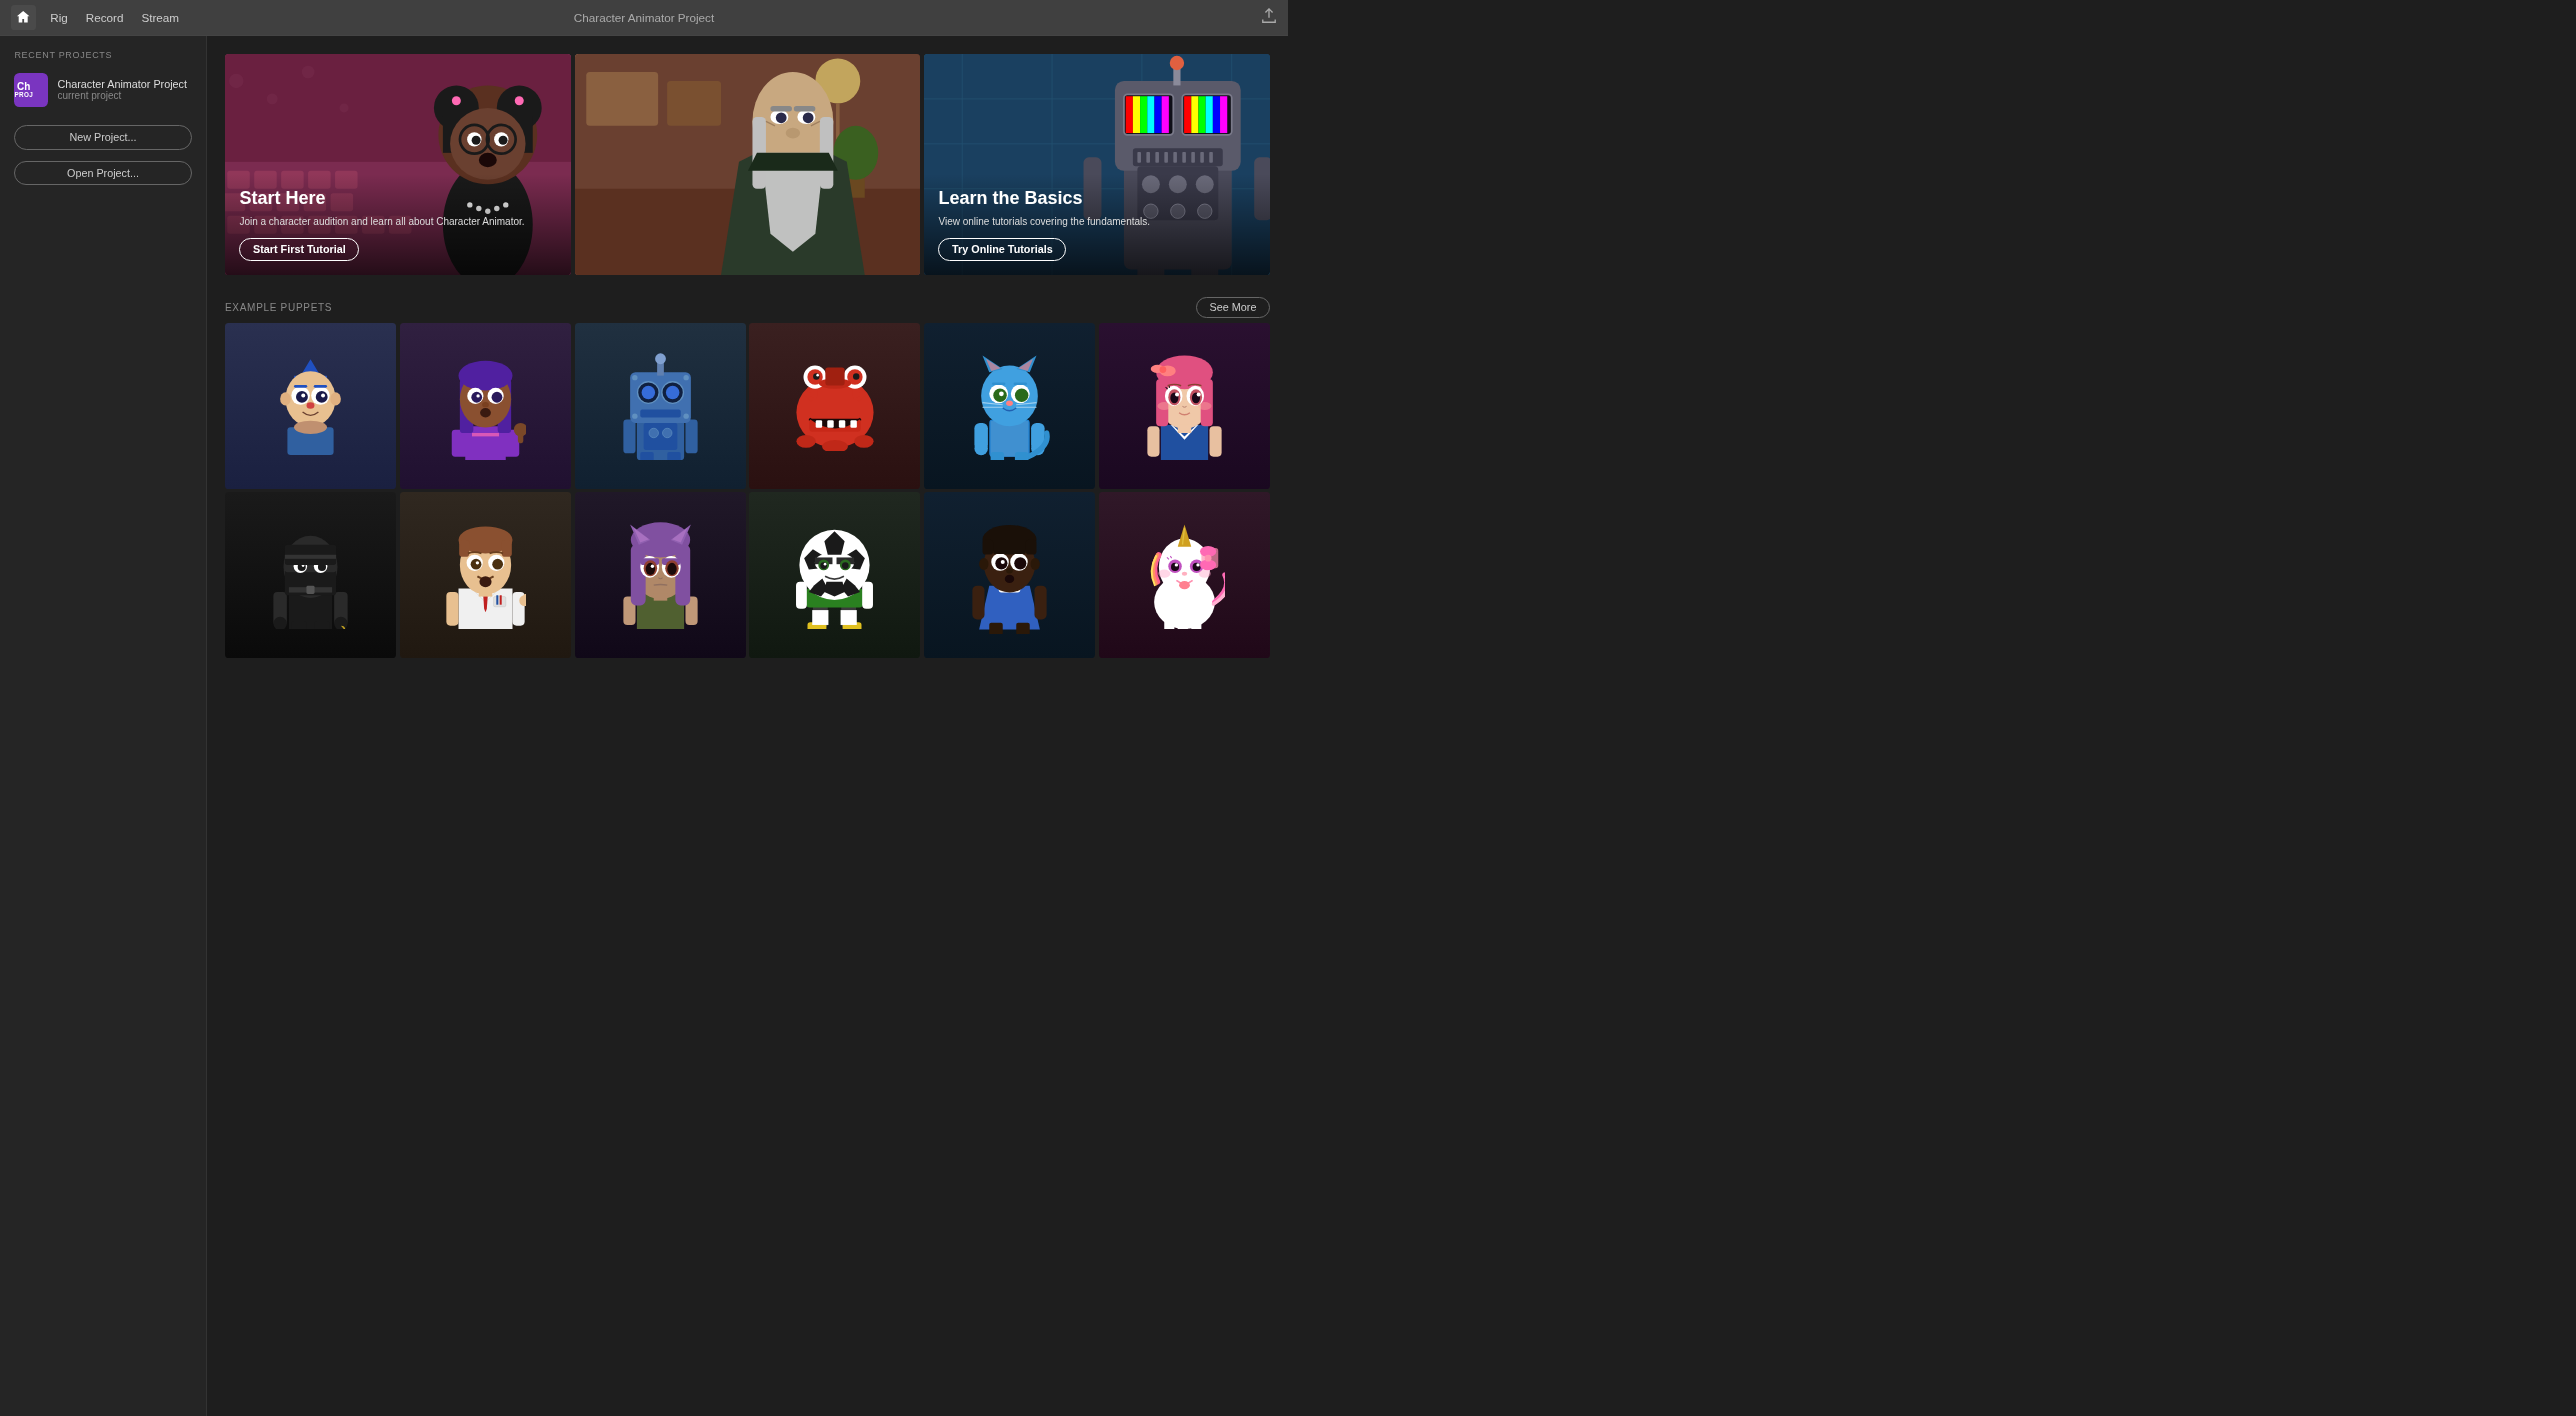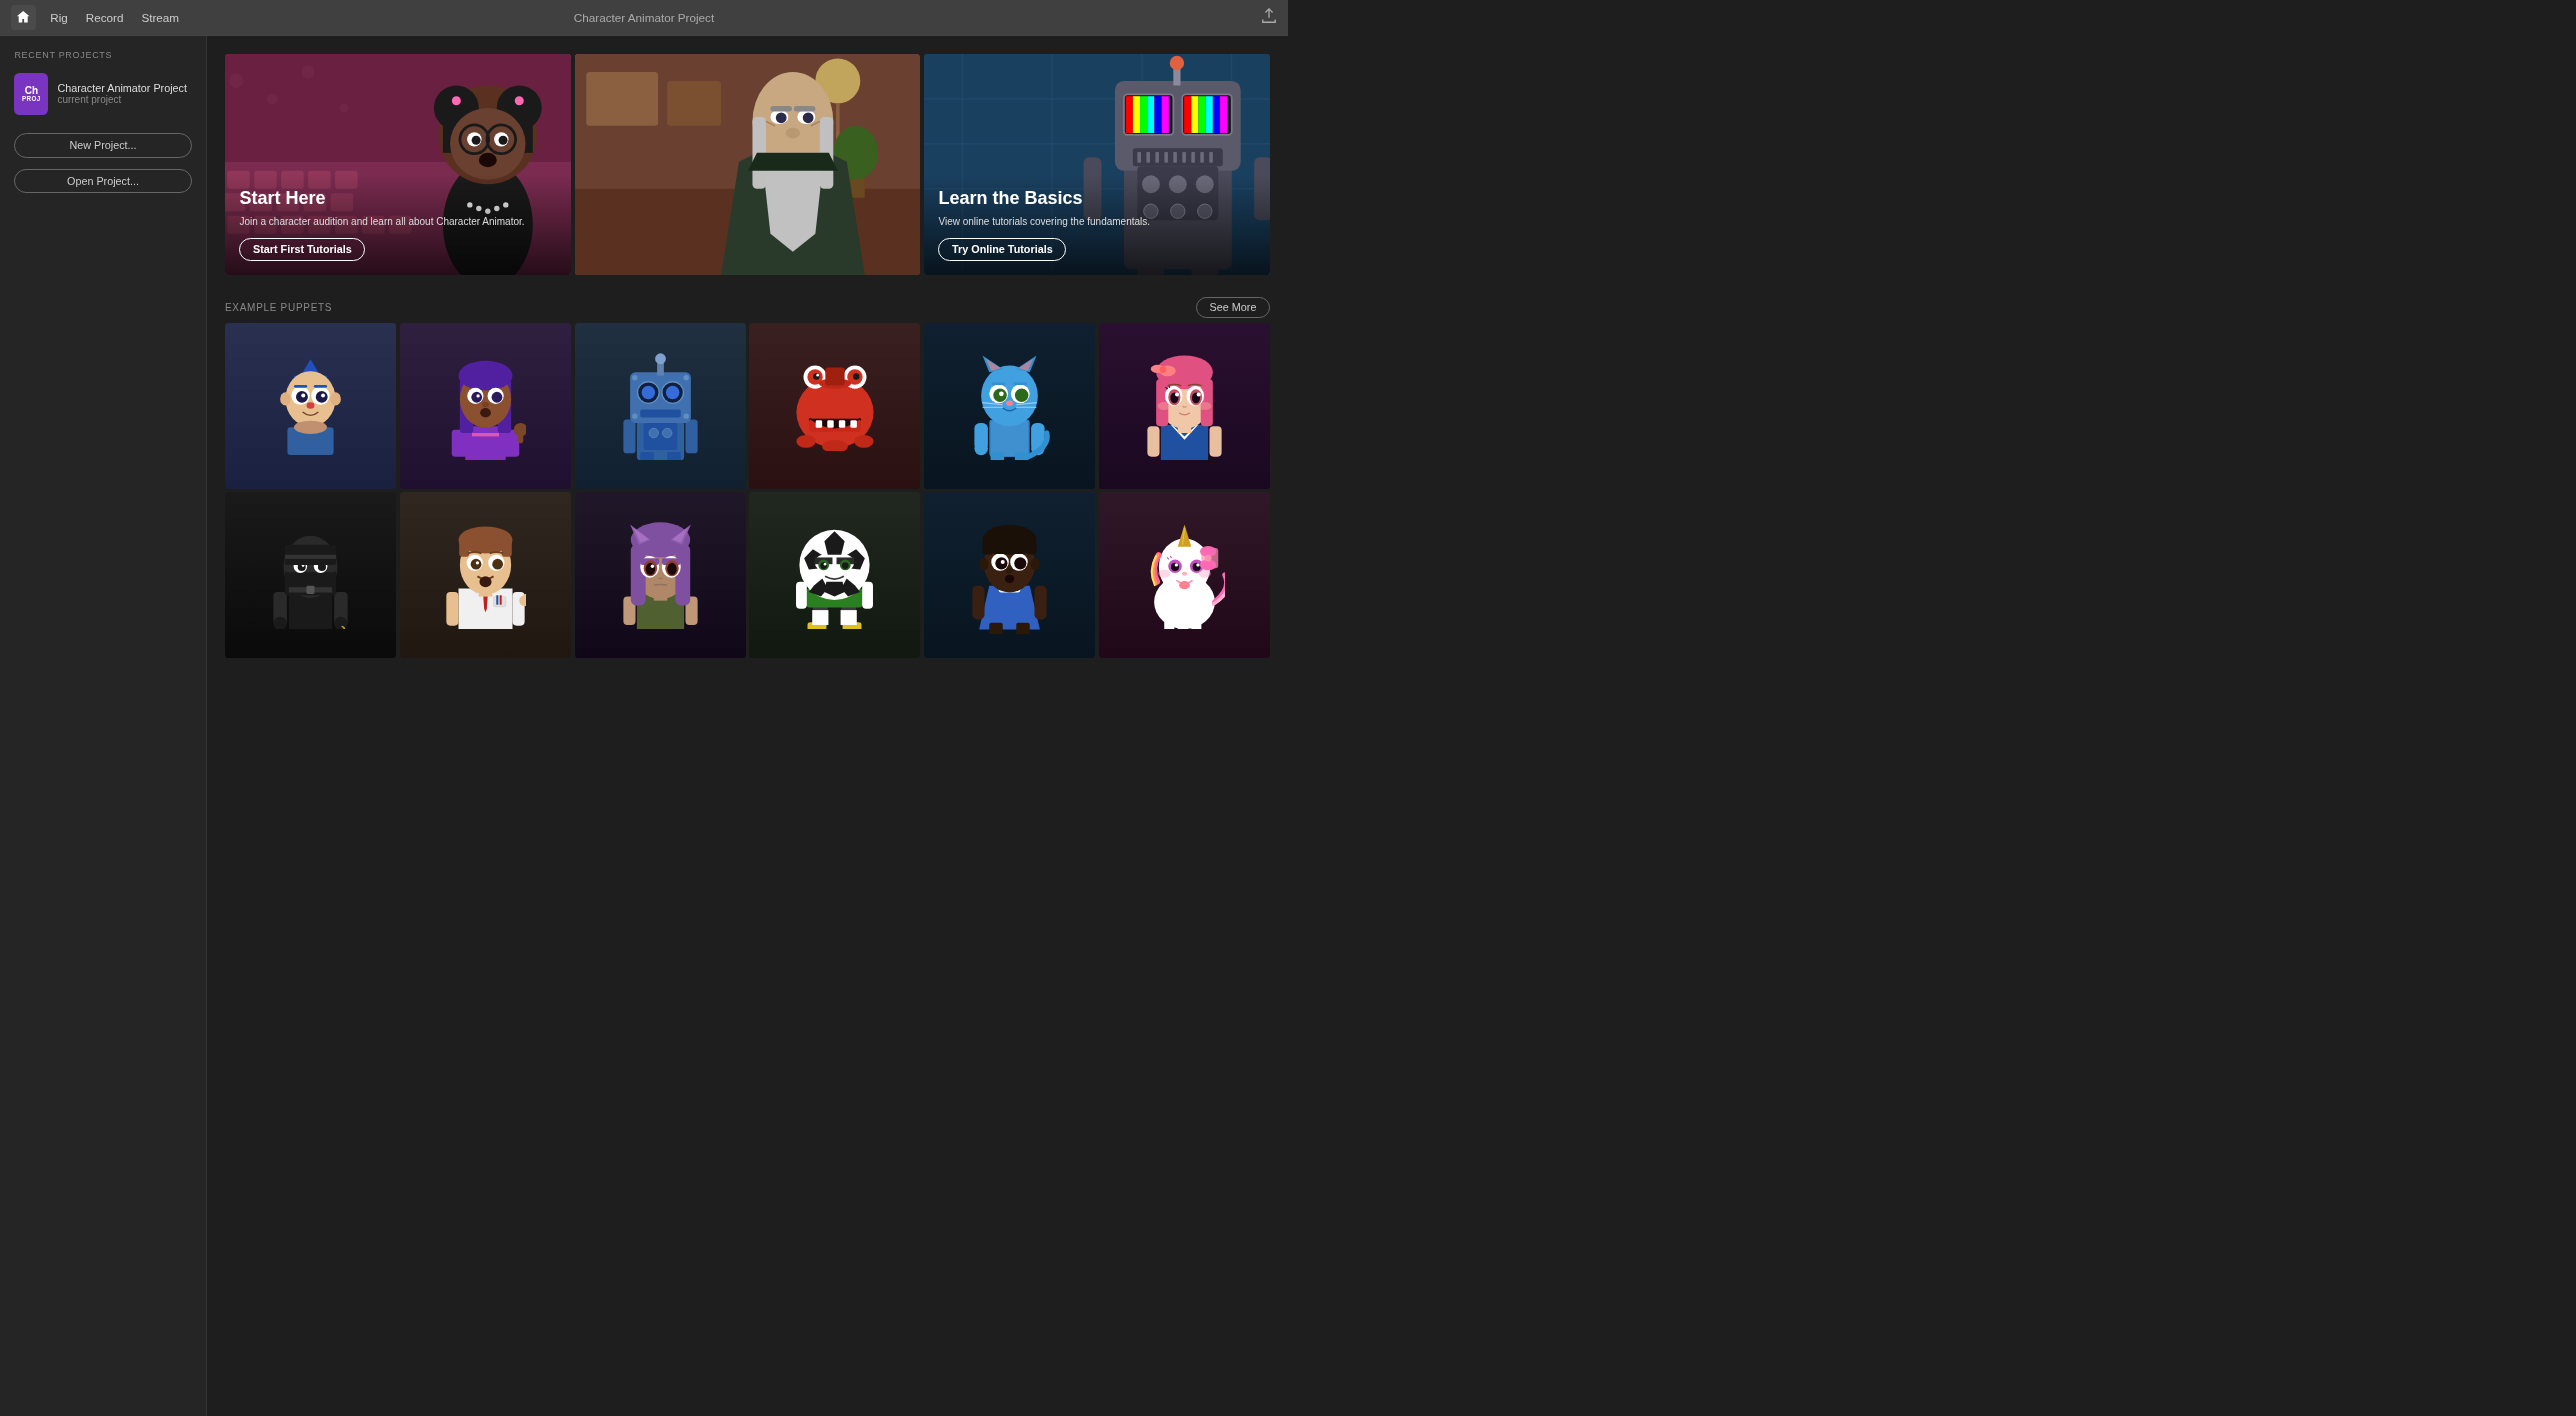--- a/index.html
+++ b/index.html
@@ -78,24 +78,24 @@
       text-transform: uppercase;
       margin-bottom: 5.4px;
     }
     .project-item {
       display: flex;
       align-items: center;
       gap: 9px;
       margin-bottom: 10.8px;
     }
     .ch-icon {
-      width: 34px; height: 42px;
+      width: 34px; height: 34px;
       background: #7a35c0;
       border-radius: 5.4px;
-      display: flex; align-items: center; justify-content: center;
+      display: flex; align-items: center; justify-content: flex-start;
       font-size: 9px;
       font-weight: bold;
       color: #fff;
       flex-shrink: 0;
     }
     .project-info .project-name {
       color: #ddd;
       font-size: 10.8px;
     }
     .project-info .project-sub {
@@ -358,21 +358,21 @@
               <circle cx="60" cy="158" r="3" fill="white"></circle>
 
               <circle cx="45" cy="42" r="5" fill="#ff69b4"></circle>
               <circle cx="115" cy="42" r="5" fill="#ff69b4"></circle>
             </g>
           </svg>
         </div>
         <div class="card-content">
           <h2>Start Here</h2>
           <p>Join a character audition and learn all about Character Animator.</p>
-          <button class="hero-btn">Start First Tutorials</button>
+          <button class="hero-btn">Start First Tutorial</button>
         </div>
       </div>
 
       <div class="hero-card">
         <div class="card-bg card-bg-2">
           <svg width="100%" height="100%" viewBox="0 0 400 246" preserveAspectRatio="xMidYMid slice">
 
             <rect width="400" height="246" fill="#6a4030"></rect>
             <rect x="0" y="150" width="400" height="100" fill="#5a3020"></rect>
 

